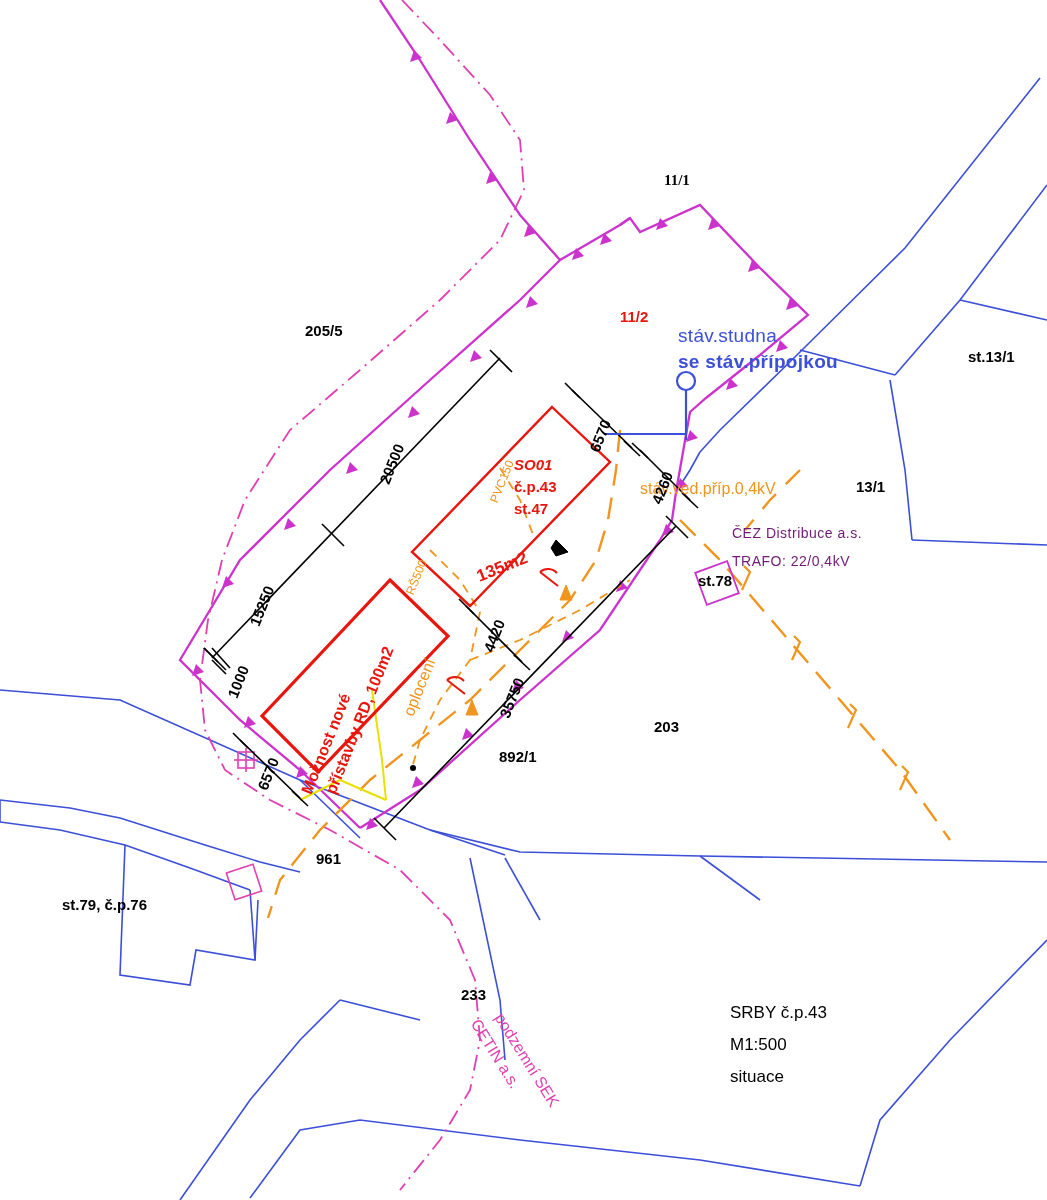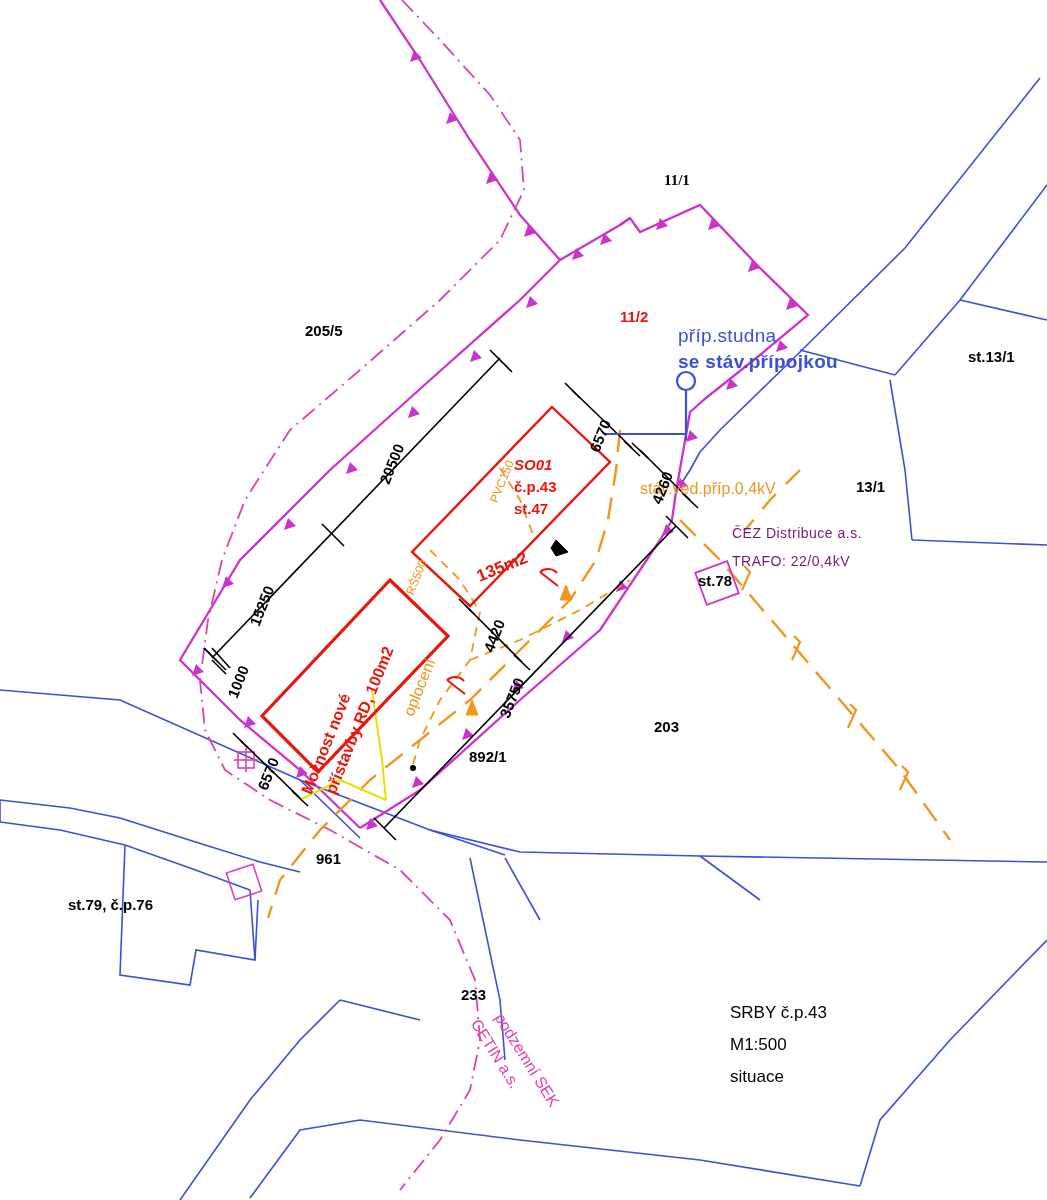--- a/index.html
+++ b/index.html
@@ -265,26 +265,26 @@
 
   </svg>
 
   <div class="lbl parcel" style="left:664px; top:172px;font-family:Liberation Serif, serif;">11/1</div>
   <div class="lbl parcel-red" style="left:620px; top:308px;">11/2</div>
   <div class="lbl parcel" style="left:305px; top:322px;">205/5</div>
   <div class="lbl parcel" style="left:928px; top:348px;margin-left:40px;">st.13/1</div>
   <div class="lbl parcel" style="left:856px; top:478px;">13/1</div>
   <div class="lbl parcel" style="left:698px; top:572px;">st.78</div>
   <div class="lbl parcel" style="left:654px; top:718px;">203</div>
-  <div class="lbl parcel" style="left:469px; top:748px;">892/1</div>
+  <div class="lbl parcel" style="left:455px; top:748px;padding-left:44px;">892/1</div>
   <div class="lbl parcel" style="left:316px; top:850px;">961</div>
   <div class="lbl parcel" style="left:461px; top:986px;">233</div>
-  <div class="lbl parcel" style="left:68px; top:896px;text-align:right;">st.79, č.p.76</div>
-
-  <div class="lbl blue-txt" style="left:678px; top:325px;">příp.studna</div>
+  <div class="lbl parcel" style="left:62px; top:896px;text-align:right;">st.79, č.p.76</div>
+
+  <div class="lbl blue-txt" style="left:678px; top:325px;">stáv.studna</div>
   <div class="lbl blue-txt" style="left:678px; top:351px;font-weight:bold;">se stáv.přípojkou</div>
 
   <div class="lbl red-txt" style="left:514px; top:456px;font-style:italic;">SO01</div>
   <div class="lbl red-txt" style="left:514px; top:478px;">č.p.43</div>
   <div class="lbl red-txt" style="left:514px; top:500px;">st.47</div>
 
   <div class="lbl red-big rot-m22" style="left:474px; top:568px;">135m2</div>
 
   <div class="lbl red-big rot-m68" style="left:298px; top:790px; font-size:16px;">Možnost nové</div>
   <div class="lbl red-big rot-m68" style="left:322px; top:790px; font-size:16px;">přístavby RD, 100m2</div>

